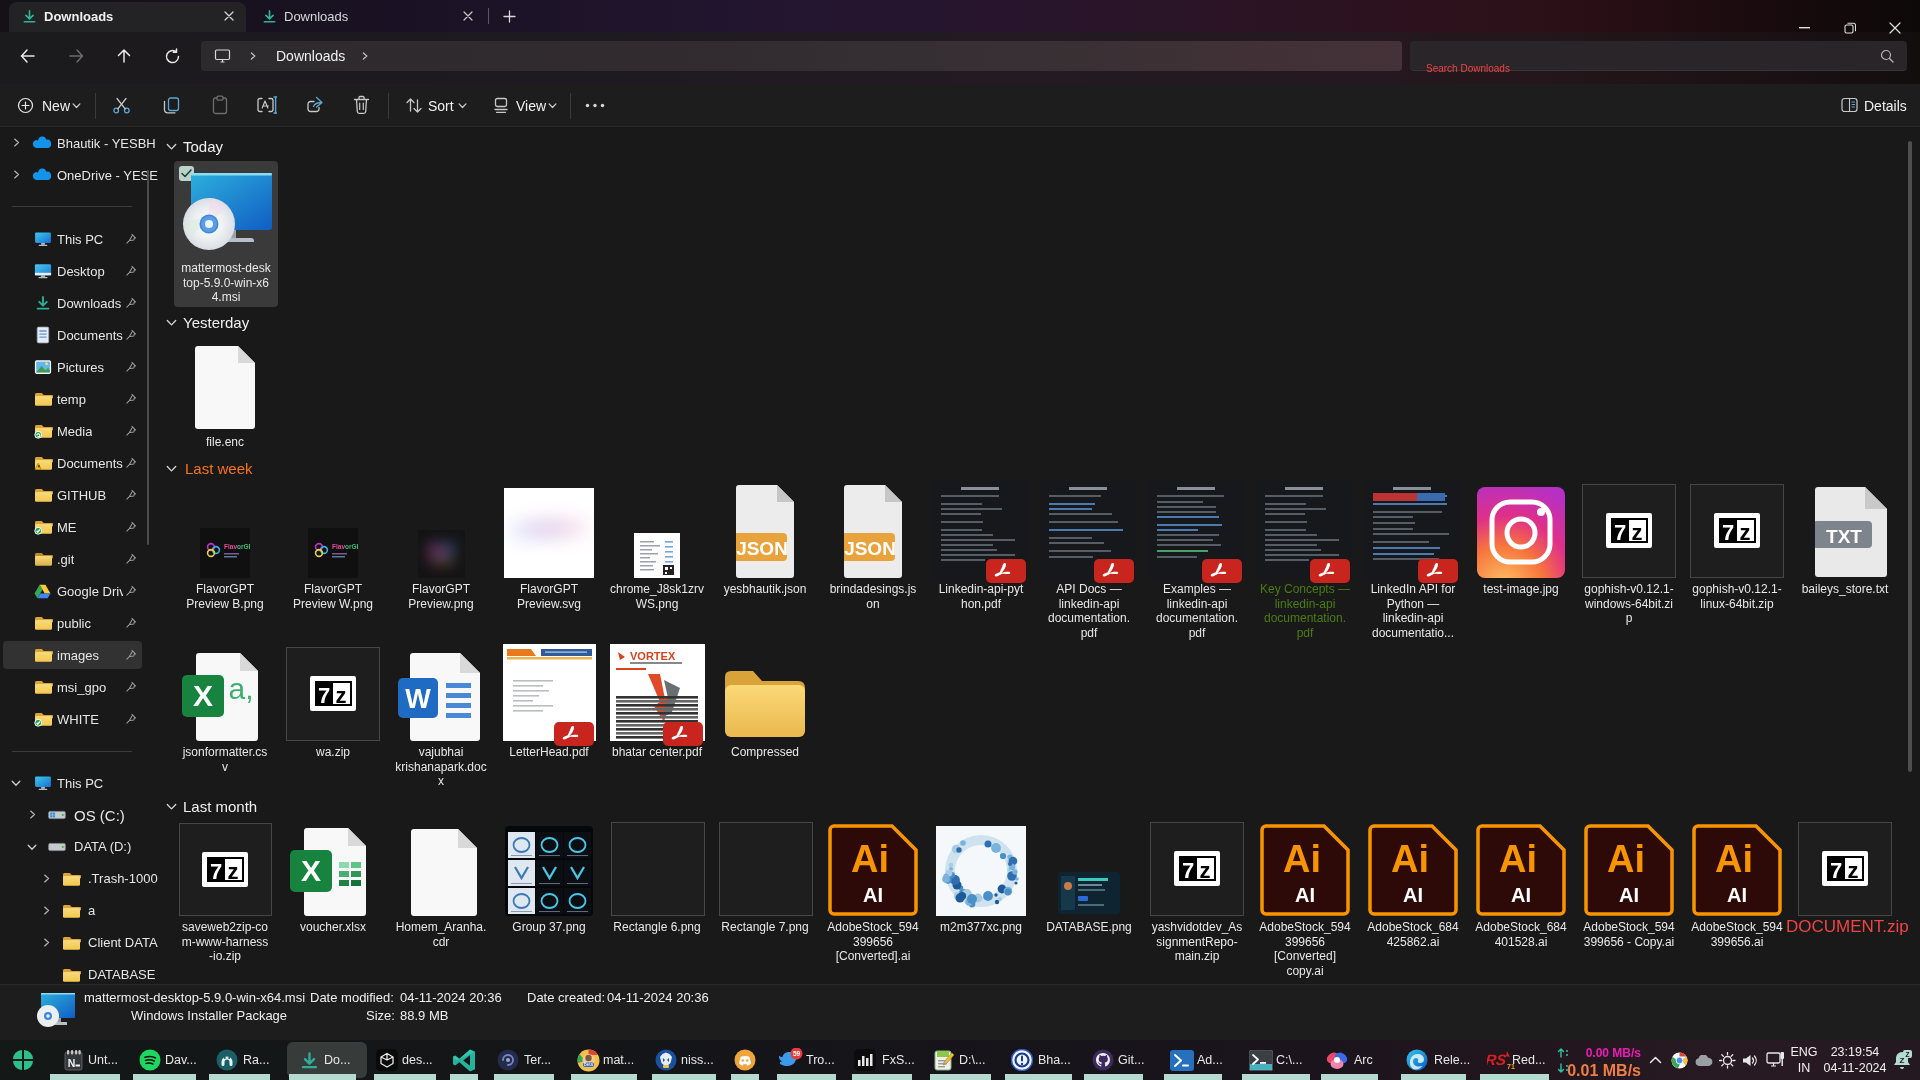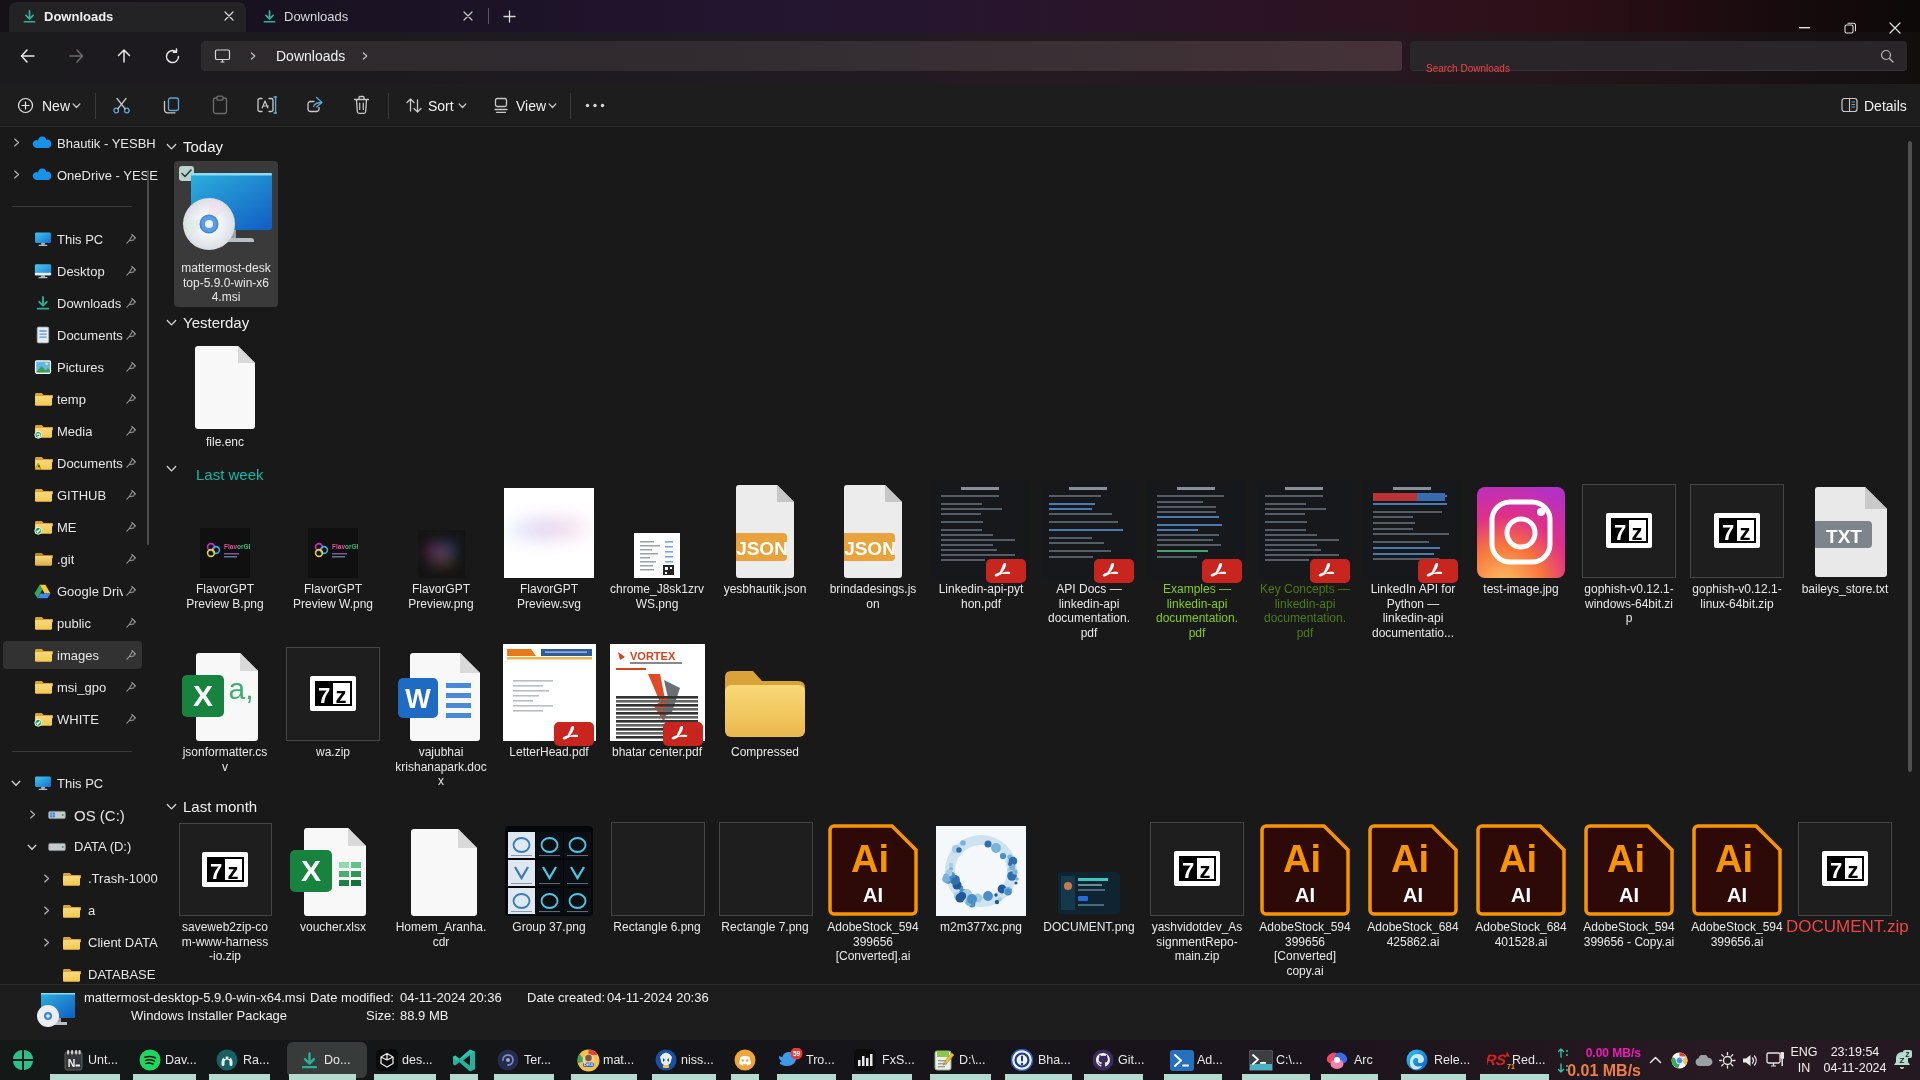--- a/index.html
+++ b/index.html
@@ -457,21 +457,21 @@
       <path d="M1.3 3.5 L5.5 7.9 L9.7 3.5" stroke="#d8d8d8" stroke-width="1.3" stroke-linecap="round" stroke-linejoin="round"></path>
     </svg>
     <div class="abs" style="left:183px;top:138px;font-size:15px;color:#f0f0f0;">Today</div>
     <svg style="position:absolute;left:166px;top:317px;" width="11" height="11" viewBox="0 0 11 11" fill="none">
       <path d="M1.3 3.5 L5.5 7.9 L9.7 3.5" stroke="#d8d8d8" stroke-width="1.3" stroke-linecap="round" stroke-linejoin="round"></path>
     </svg>
     <div class="abs" style="left:183px;top:314px;font-size:15px;color:#f0f0f0;">Yesterday</div>
     <svg style="position:absolute;left:166px;top:463px;" width="11" height="11" viewBox="0 0 11 11" fill="none">
       <path d="M1.3 3.5 L5.5 7.9 L9.7 3.5" stroke="#d8d8d8" stroke-width="1.3" stroke-linecap="round" stroke-linejoin="round"></path>
     </svg>
-    <div class="abs" style="left:196px;top:460px;font-size:15px;color:#14b8a6;margin-top:6px;">Last week</div>
+    <div class="abs" style="left:185px;top:460px;font-size:15px;color:#f97316;">Last week</div>
     <svg style="position:absolute;left:166px;top:801px;" width="11" height="11" viewBox="0 0 11 11" fill="none">
       <path d="M1.3 3.5 L5.5 7.9 L9.7 3.5" stroke="#d8d8d8" stroke-width="1.3" stroke-linecap="round" stroke-linejoin="round"></path>
     </svg>
     <div class="abs" style="left:183px;top:798px;font-size:15px;color:#f0f0f0;">Last month</div>
     <div class="abs" style="left:174px;top:161px;width:104px;height:146px;background:#3a3a3a;border-radius:4px;"></div>
     <div class="abs" style="left:179px;top:166px;width:15px;height:15px;background:#bcd3cb;border-radius:3px;"></div>
     <svg class="abs" style="left:181px;top:169px;" width="11" height="9" viewBox="0 0 11 9" fill="none">
       <path d="M1 4.5 L4 7.5 L10 1" stroke="#21423a" stroke-width="1.6" stroke-linecap="round" stroke-linejoin="round"></path>
     </svg>
     <svg style="position:absolute;left:178px;top:172px;" width="96" height="78" viewBox="0 0 96 78" fill="none">
@@ -694,21 +694,21 @@
     </svg>
     <div style="position:absolute;left:166px;top:582px;width:118px;text-align:center;font-size:12px;line-height:14.7px;color:#e8e8e8;">FlavorGPT<br>Preview B.png</div>
     <div style="position:absolute;left:274px;top:582px;width:118px;text-align:center;font-size:12px;line-height:14.7px;color:#e8e8e8;">FlavorGPT<br>Preview W.png</div>
     <div style="position:absolute;left:382px;top:582px;width:118px;text-align:center;font-size:12px;line-height:14.7px;color:#e8e8e8;">FlavorGPT<br>Preview.png</div>
     <div style="position:absolute;left:490px;top:582px;width:118px;text-align:center;font-size:12px;line-height:14.7px;color:#e8e8e8;">FlavorGPT<br>Preview.svg</div>
     <div style="position:absolute;left:598px;top:582px;width:118px;text-align:center;font-size:12px;line-height:14.7px;color:#e8e8e8;">chrome_J8sk1zrv<br>WS.png</div>
     <div style="position:absolute;left:706px;top:582px;width:118px;text-align:center;font-size:12px;line-height:14.7px;color:#e8e8e8;">yesbhautik.json</div>
     <div style="position:absolute;left:814px;top:582px;width:118px;text-align:center;font-size:12px;line-height:14.7px;color:#e8e8e8;">brindadesings.js<br>on</div>
     <div style="position:absolute;left:922px;top:582px;width:118px;text-align:center;font-size:12px;line-height:14.7px;color:#e8e8e8;">Linkedin-api-pyt<br>hon.pdf</div>
     <div style="position:absolute;left:1030px;top:582px;width:118px;text-align:center;font-size:12px;line-height:14.7px;color:#e8e8e8;">API Docs —<br>linkedin-api<br>documentation.<br>pdf</div>
-    <div style="position:absolute;left:1138px;top:582px;width:118px;text-align:center;font-size:12px;line-height:14.7px;color:#84cc16;">Examples —<br>linkedin-api<br>documentation.<br>pdf</div>
+    <div style="position:absolute;left:1138px;top:582px;width:118px;text-align:center;font-size:12px;line-height:14.7px;color:#e5e5e5;">Examples —<br>linkedin-api<br>documentation.<br>pdf</div>
     <div style="position:absolute;left:1246px;top:582px;width:118px;text-align:center;font-size:12px;line-height:14.7px;color:#4d7c0f;">Key Concepts —<br>linkedin-api<br>documentation.<br>pdf</div>
     <div style="position:absolute;left:1354px;top:582px;width:118px;text-align:center;font-size:12px;line-height:14.7px;color:#e8e8e8;">LinkedIn API for<br>Python —<br>linkedin-api<br>documentatio...</div>
     <div style="position:absolute;left:1462px;top:582px;width:118px;text-align:center;font-size:12px;line-height:14.7px;color:#e8e8e8;">test-image.jpg</div>
     <div style="position:absolute;left:1570px;top:582px;width:118px;text-align:center;font-size:12px;line-height:14.7px;color:#e8e8e8;">gophish-v0.12.1-<br>windows-64bit.zi<br>p</div>
     <div style="position:absolute;left:1678px;top:582px;width:118px;text-align:center;font-size:12px;line-height:14.7px;color:#e8e8e8;">gophish-v0.12.1-<br>linux-64bit.zip</div>
     <div style="position:absolute;left:1786px;top:582px;width:118px;text-align:center;font-size:12px;line-height:14.7px;color:#e8e8e8;">baileys_store.txt</div>
     <svg style="position:absolute;left:196px;top:653px;overflow:visible;" width="66" height="88" viewBox="0 0 66 88" fill="none">
       <path d="M0 3 a3 3 0 0 1 3-3 H44 L62 18 V85 a3 3 0 0 1 -3 3 H3 a3 3 0 0 1 -3-3 Z" fill="#f8f8f8"></path>
       <path d="M44 0 V18 H62 Z" fill="#d9d9d9"></path>
       <text x="45" y="46" font-family="Liberation Sans" font-size="30" fill="#3fae72" text-anchor="middle">a,</text>
@@ -954,21 +954,21 @@
       <text x="31" y="27" font-family="Liberation Sans" font-size="22" font-weight="700" fill="#000" text-anchor="middle">z</text>
     </svg>
     <div style="position:absolute;left:166px;top:920px;width:118px;text-align:center;font-size:12px;line-height:14.7px;color:#e8e8e8;">saveweb2zip-co<br>m-www-harness<br>-io.zip</div>
     <div style="position:absolute;left:274px;top:920px;width:118px;text-align:center;font-size:12px;line-height:14.7px;color:#e8e8e8;">voucher.xlsx</div>
     <div style="position:absolute;left:382px;top:920px;width:118px;text-align:center;font-size:12px;line-height:14.7px;color:#e8e8e8;">Homem_Aranha.<br>cdr</div>
     <div style="position:absolute;left:490px;top:920px;width:118px;text-align:center;font-size:12px;line-height:14.7px;color:#e8e8e8;">Group 37.png</div>
     <div style="position:absolute;left:598px;top:920px;width:118px;text-align:center;font-size:12px;line-height:14.7px;color:#e8e8e8;">Rectangle 6.png</div>
     <div style="position:absolute;left:706px;top:920px;width:118px;text-align:center;font-size:12px;line-height:14.7px;color:#e8e8e8;">Rectangle 7.png</div>
     <div style="position:absolute;left:814px;top:920px;width:118px;text-align:center;font-size:12px;line-height:14.7px;color:#e8e8e8;">AdobeStock_594<br>399656<br>[Converted].ai</div>
     <div style="position:absolute;left:922px;top:920px;width:118px;text-align:center;font-size:12px;line-height:14.7px;color:#e8e8e8;">m2m377xc.png</div>
-    <div style="position:absolute;left:1030px;top:920px;width:118px;text-align:center;font-size:12px;line-height:14.7px;color:#e8e8e8;">DOCUMENT.png</div>
+    <div style="position:absolute;left:1030px;top:920px;width:118px;text-align:center;font-size:12px;line-height:14.7px;color:#e8e8e8;">DATABASE.png</div>
     <div style="position:absolute;left:1138px;top:920px;width:118px;text-align:center;font-size:12px;line-height:14.7px;color:#e8e8e8;">yashvidotdev_As<br>signmentRepo-<br>main.zip</div>
     <div style="position:absolute;left:1246px;top:920px;width:118px;text-align:center;font-size:12px;line-height:14.7px;color:#e8e8e8;">AdobeStock_594<br>399656<br>[Converted]<br>copy.ai</div>
     <div style="position:absolute;left:1354px;top:920px;width:118px;text-align:center;font-size:12px;line-height:14.7px;color:#e8e8e8;">AdobeStock_684<br>425862.ai</div>
     <div style="position:absolute;left:1462px;top:920px;width:118px;text-align:center;font-size:12px;line-height:14.7px;color:#e8e8e8;">AdobeStock_684<br>401528.ai</div>
     <div style="position:absolute;left:1570px;top:920px;width:118px;text-align:center;font-size:12px;line-height:14.7px;color:#e8e8e8;">AdobeStock_594<br>399656 - Copy.ai</div>
     <div style="position:absolute;left:1678px;top:920px;width:118px;text-align:center;font-size:12px;line-height:14.7px;color:#e8e8e8;">AdobeStock_594<br>399656.ai</div>
     <div style="position:absolute;left:1786px;top:920px;width:118px;text-align:center;font-size:17px;line-height:14.7px;color:#ef4444;">DOCUMENT.zip</div>
     <div class="abs" style="left:1908px;top:141px;width:4px;height:631px;background:#4f4f4f;border-radius:2px;"></div>
 <div class="abs" style="left:0;top:984px;width:1920px;height:56px;background:#1d1d1d;border-top:1px solid #2b2b2b;"></div>
     <svg style="position:absolute;left:34px;top:992px;" width="42" height="36" viewBox="0 0 42 36" fill="none">

